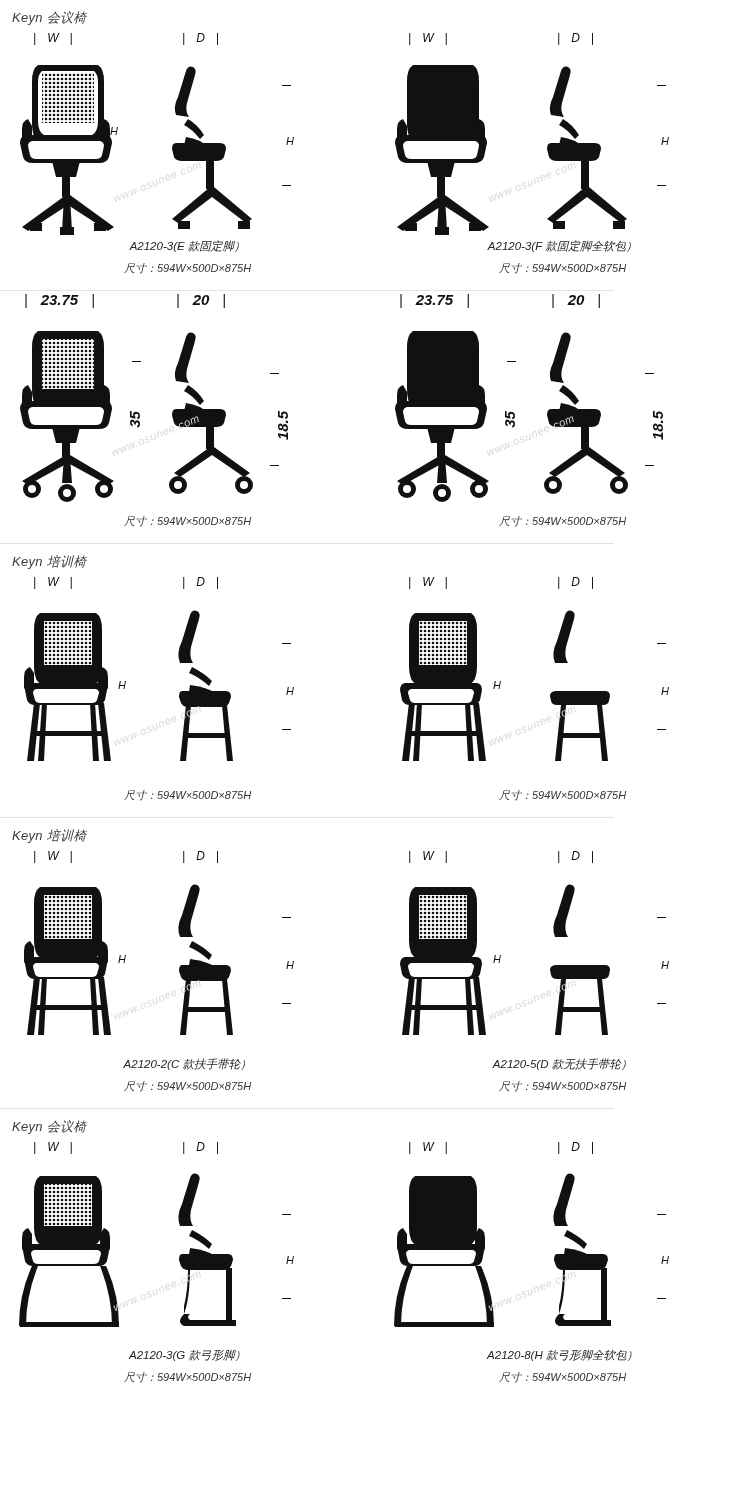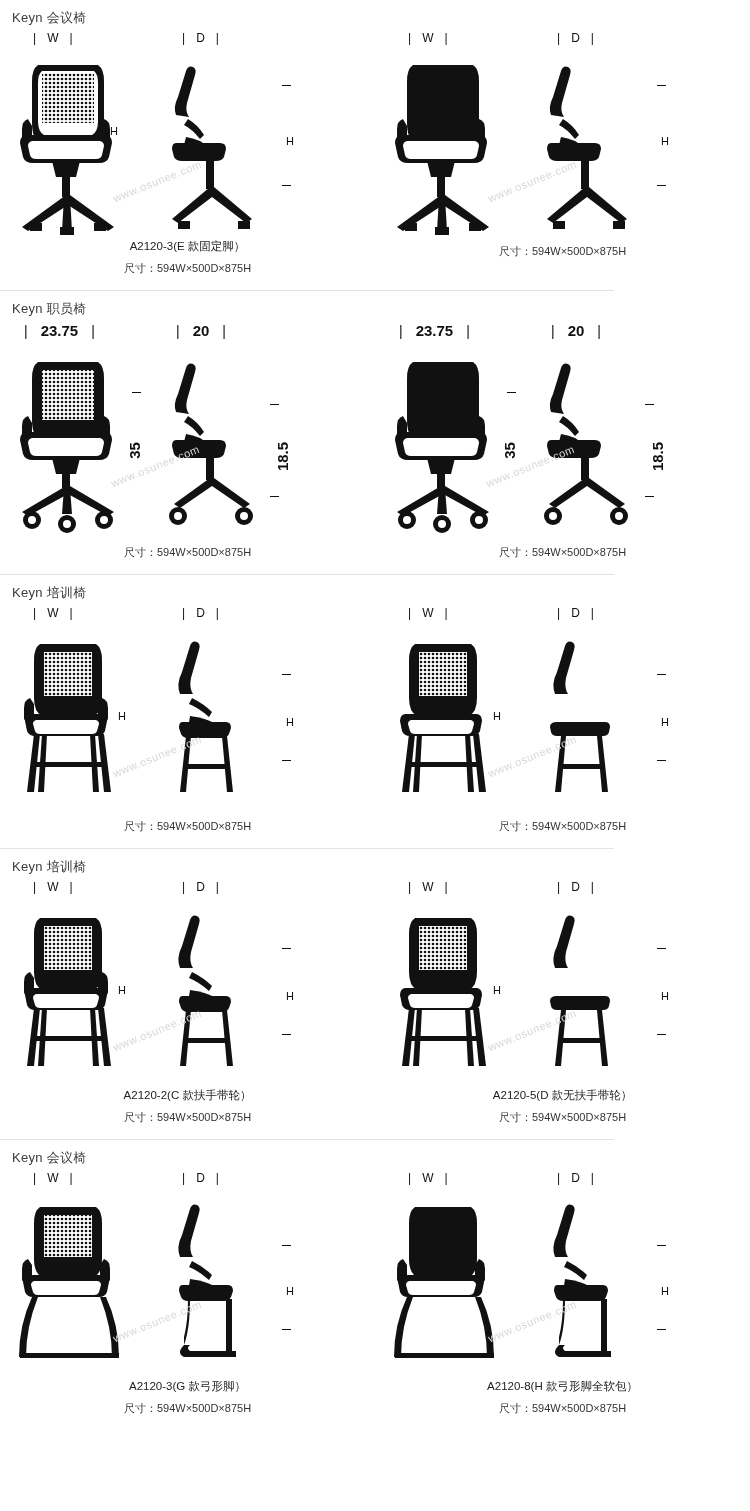--- a/index.html
+++ b/index.html
@@ -3,21 +3,21 @@
 <meta charset="utf-8">
 <style>
   html,body{margin:0;padding:0;}
   body{
     width:750px;
     background:#ffffff;
     font-family:"Liberation Sans","DejaVu Sans",sans-serif;
     color:#111;
     -webkit-font-smoothing:antialiased;
   }
-  .page{width:614px;position:relative;}
+  .page{width:614px;position:relative;font-style:italic;}
 
   .section{position:relative;border-bottom:1px solid #e3e3e3;}
   .section:last-child{border-bottom:none;}
 
   .section-title{
     font-size:13px;
     color:#3b3b3b;
     padding:9px 0 4px 12px;
     letter-spacing:.3px;
   }
@@ -201,28 +201,28 @@
             <path d="M210 130 l4 0 38 32 -6 4 -34 -26 -34 26 -6 -4 z"></path>
             <path d="M178 164 l12 0 0 8 -12 0 z"></path>
             <path d="M238 164 l12 0 0 8 -12 0 z"></path>
           </g>
         </svg>
         <span class="vlabel" style="left:286px;top:78px;">H</span>
         <span class="vtick" style="left:282px;top:28px;"></span>
         <span class="vtick" style="left:282px;top:128px;"></span>
       </div>
       <div class="captions">
+        <div class="cap1">A2120-3(F 款固定脚全软包）</div>
         <div class="cap2">尺寸：594W×500D×875H</div>
       </div>
     </div>
   </div>
 </div>
 
 <div class="section">
-  <div class="section-title">Keyn 职员椅</div>
   <div class="row">
 
     <div class="cell">
       <div class="dimrow">
         <div class="grp big" style="left:24px;">
           <span class="tick">|</span>
           <span>23.75</span>
           <span class="tick">|</span>
         </div>
         <div class="grp big" style="left:176px;">

